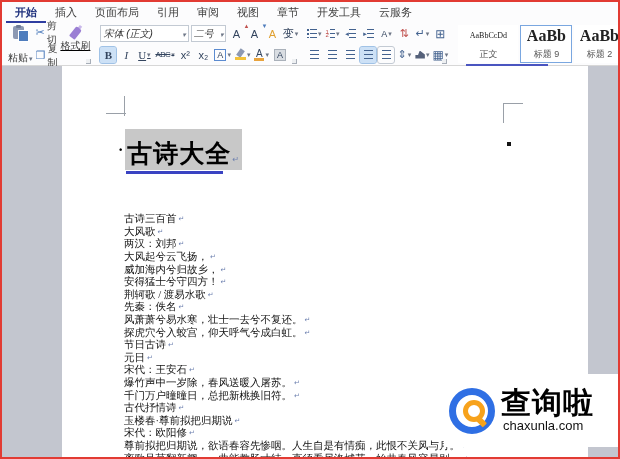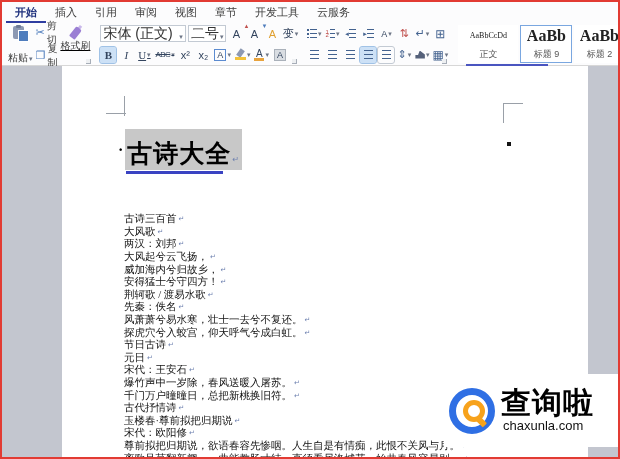--- a/index.html
+++ b/index.html
@@ -30,21 +30,21 @@
   .clipicon .tab2{position:absolute;left:3px;top:0;width:5px;height:3px;background:#6d7a96;border-radius:1px;}
   .clipicon .front{position:absolute;left:5px;top:5px;width:9px;height:10px;background:#4f7dbd;border:1px solid #fff;}
   .cutcopy{display:flex;flex-direction:column;justify-content:space-between;}
   .mini{display:flex;align-items:center;gap:2px;font-size:10px;color:#3c3c3c;height:15px;}
   .ic-blue{color:#4f7dbd;font-size:11px;}
   .brushcol{display:flex;flex-direction:column;align-items:center;text-decoration:underline;}
   .brush{width:7px;height:12px;background:#9b7fd4;border-radius:2px 2px 1px 1px;transform:rotate(38deg);margin-top:2px;
          box-shadow:0 -5px 0 -2px #c9b8ea;}
   
   .combo{display:flex;align-items:center;justify-content:space-between;height:15px;background:#fff;
-         border:1px solid #c3cad3;font-size:14px;color:#333;padding:0 2px;}
+         border:1px solid #c3cad3;font-size:10px;color:#333;padding:0 2px;font-style:italic;}
   .combo .cv{overflow:hidden;white-space:nowrap;}
   .f-serif{font-family:"Liberation Serif",serif;}
   .strike{text-decoration:line-through;font-size:8px;letter-spacing:-0.5px;}
   .abord{border:1px solid #5b8bd0;font-size:9px;padding:0 2px;color:#33445e;}
   .hl-ic{position:relative;width:11px;height:12px;}
   .hl-ic .pen{position:absolute;left:3px;top:0;width:5px;height:8px;background:#8d99b3;transform:rotate(35deg);}
   .hl-ic .bar{position:absolute;left:0;bottom:1px;width:11px;height:3px;background:#f3c23a;}
   .col-ic{display:flex;flex-direction:column;align-items:center;line-height:9px;}
   .col-ic .a{font-size:10px;color:#33445e;}
   .col-ic .cbar{width:10px;height:3px;background:#e8a33d;}
@@ -104,20 +104,21 @@
   .wm-domain{font-size:13px;color:#111;margin-top:0;padding-left:2px;white-space:nowrap;}
 </style>
 </head>
 <body>
 
 <div class="app">
 
   <div class="tabs">
     <span class="tab active">开始</span>
     <span class="tab">插入</span>
+    <span class="tab">页面布局</span>
     <span class="tab">引用</span>
     <span class="tab">审阅</span>
     <span class="tab">视图</span>
     <span class="tab">章节</span>
     <span class="tab">开发工具</span>
     <span class="tab">云服务</span>
   </div>
 
   <div class="ribbon">
 

